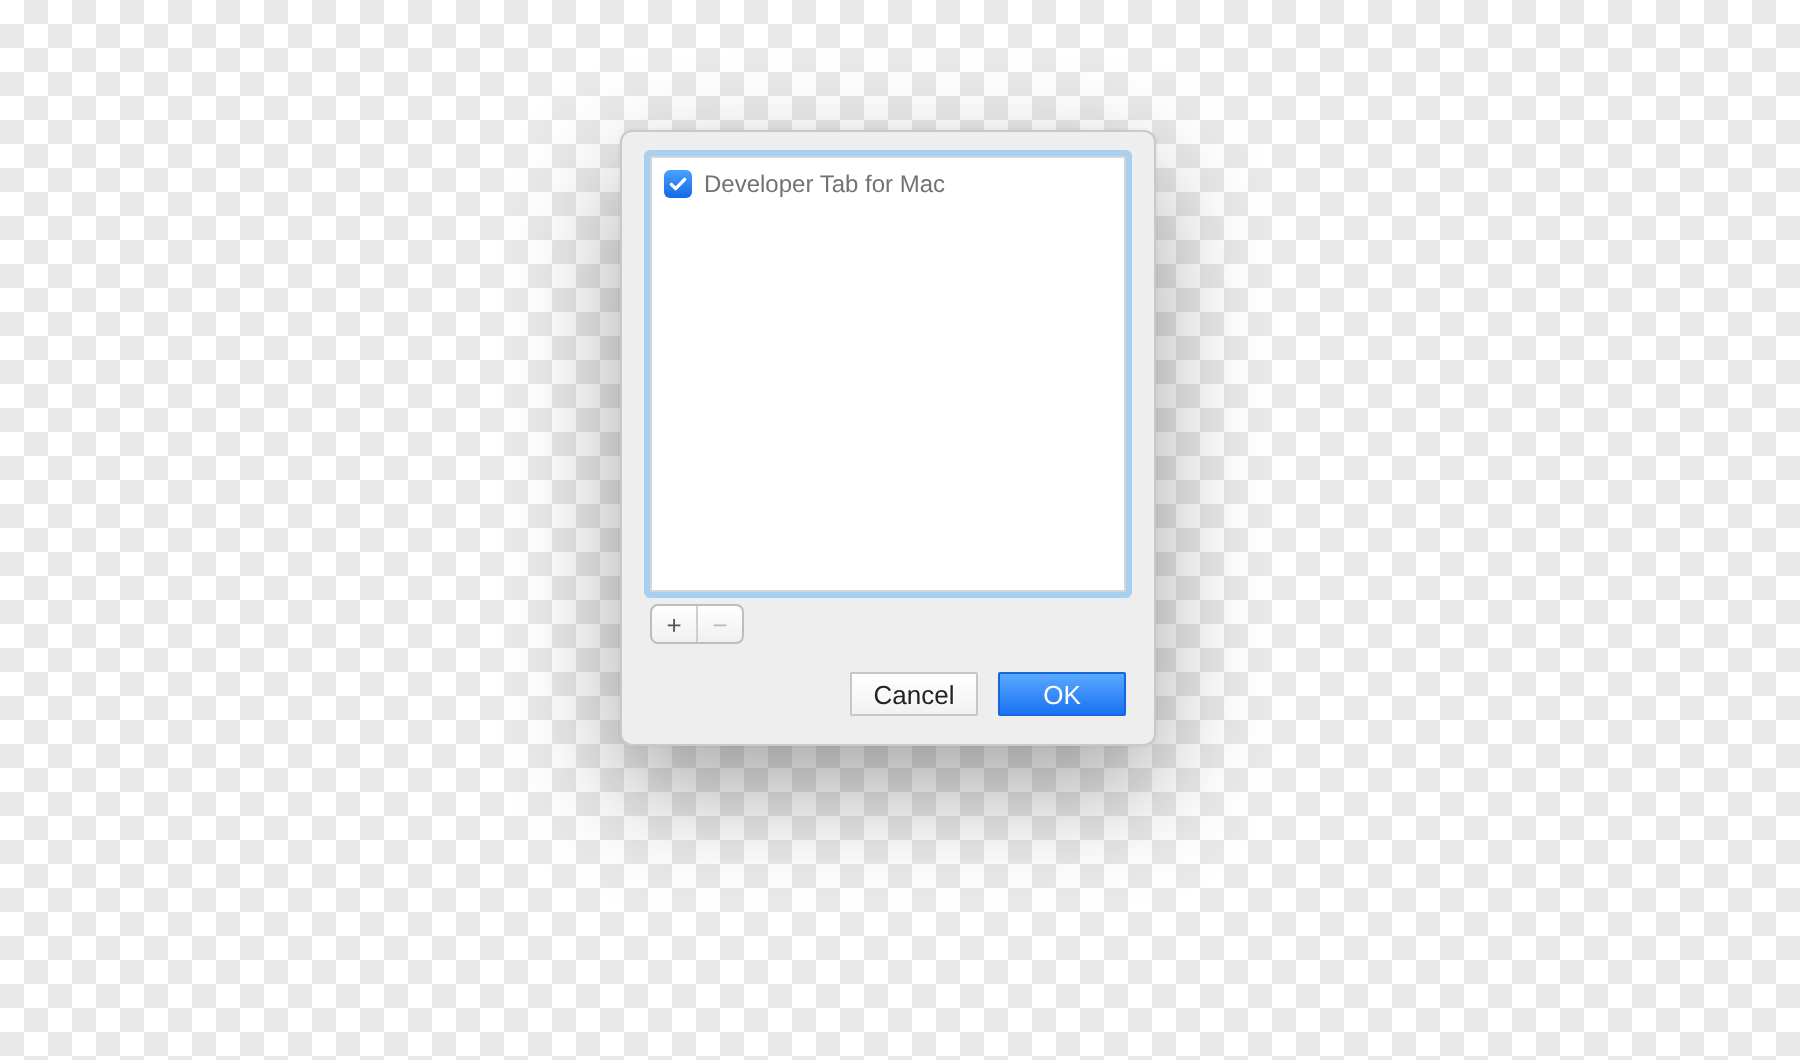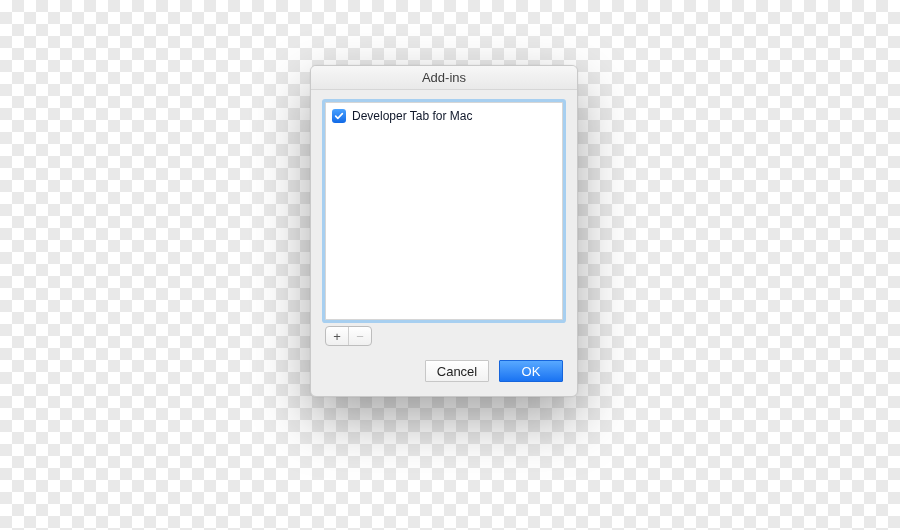--- a/index.html
+++ b/index.html
@@ -56,21 +56,21 @@
       border: 1px solid #d6d6d6;
       border-radius: 1px;
       box-shadow: 0 0 0 3px #a7cff0;
       padding: 4px;
     }
     .list-item {
       display: flex;
       align-items: center;
       gap: 6px;
       font-size: 12px;
-      color: #0f172a;
+      color: #737373;
       padding: 2px 2px;
     }
     .chk {
       width: 14px;
       height: 14px;
       border-radius: 3px;
       background: linear-gradient(#4aa2ff, #1169e6);
       display: flex;
       align-items: center;
       justify-content: center;
@@ -131,21 +131,20 @@
       background: linear-gradient(#58a9ff, #1a73f2);
       border: 1px solid #1665dc;
       color: #fff;
       text-align: right;
     }
   </style>
 </head>
 <body>
 
 <div class="window">
-  <div class="titlebar">Add-ins</div>
 
   <div class="content">
 
 
     <div class="listbox">
       <div class="list-item">
         <span class="chk">
           <svg viewBox="0 0 12 12">
               <path d="M2 6.2 L4.6 8.8 L10 3.2" stroke="#fff" stroke-width="2" fill="none" stroke-linecap="round" stroke-linejoin="round"></path>
             </svg>

